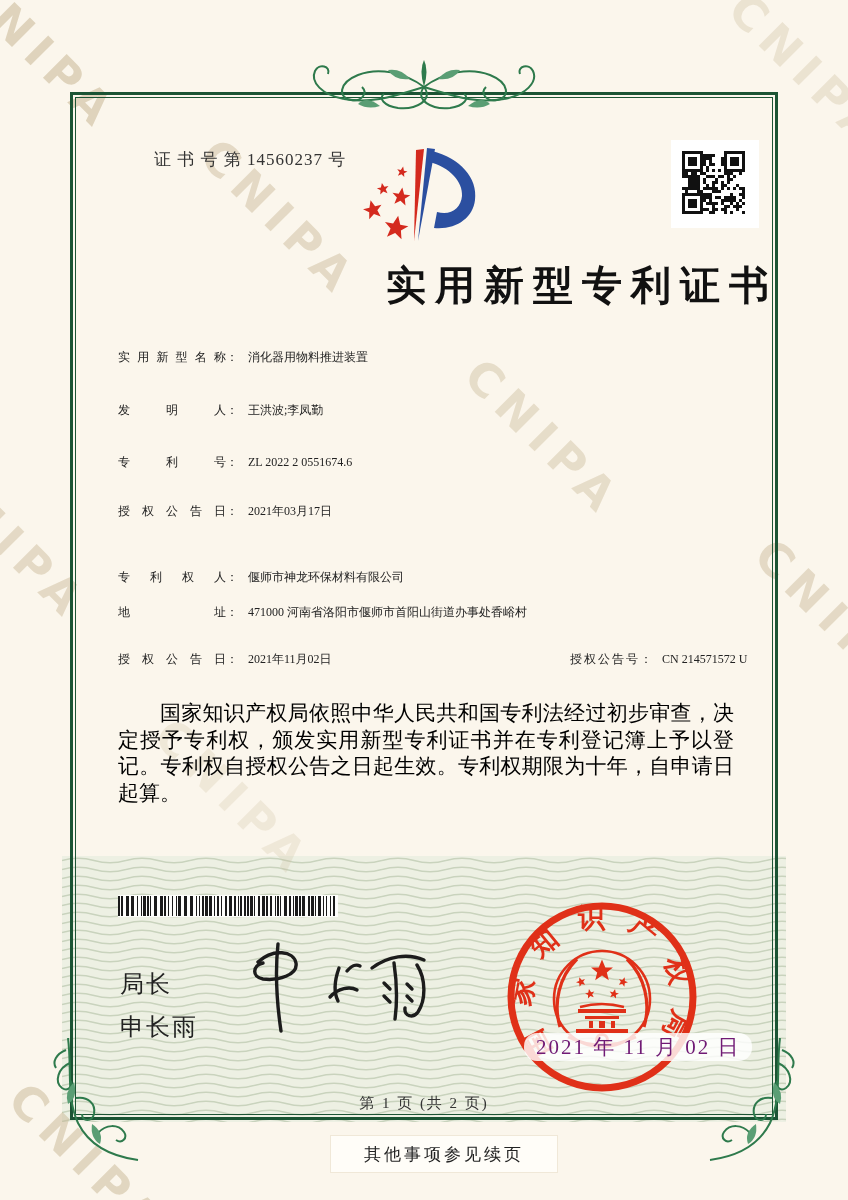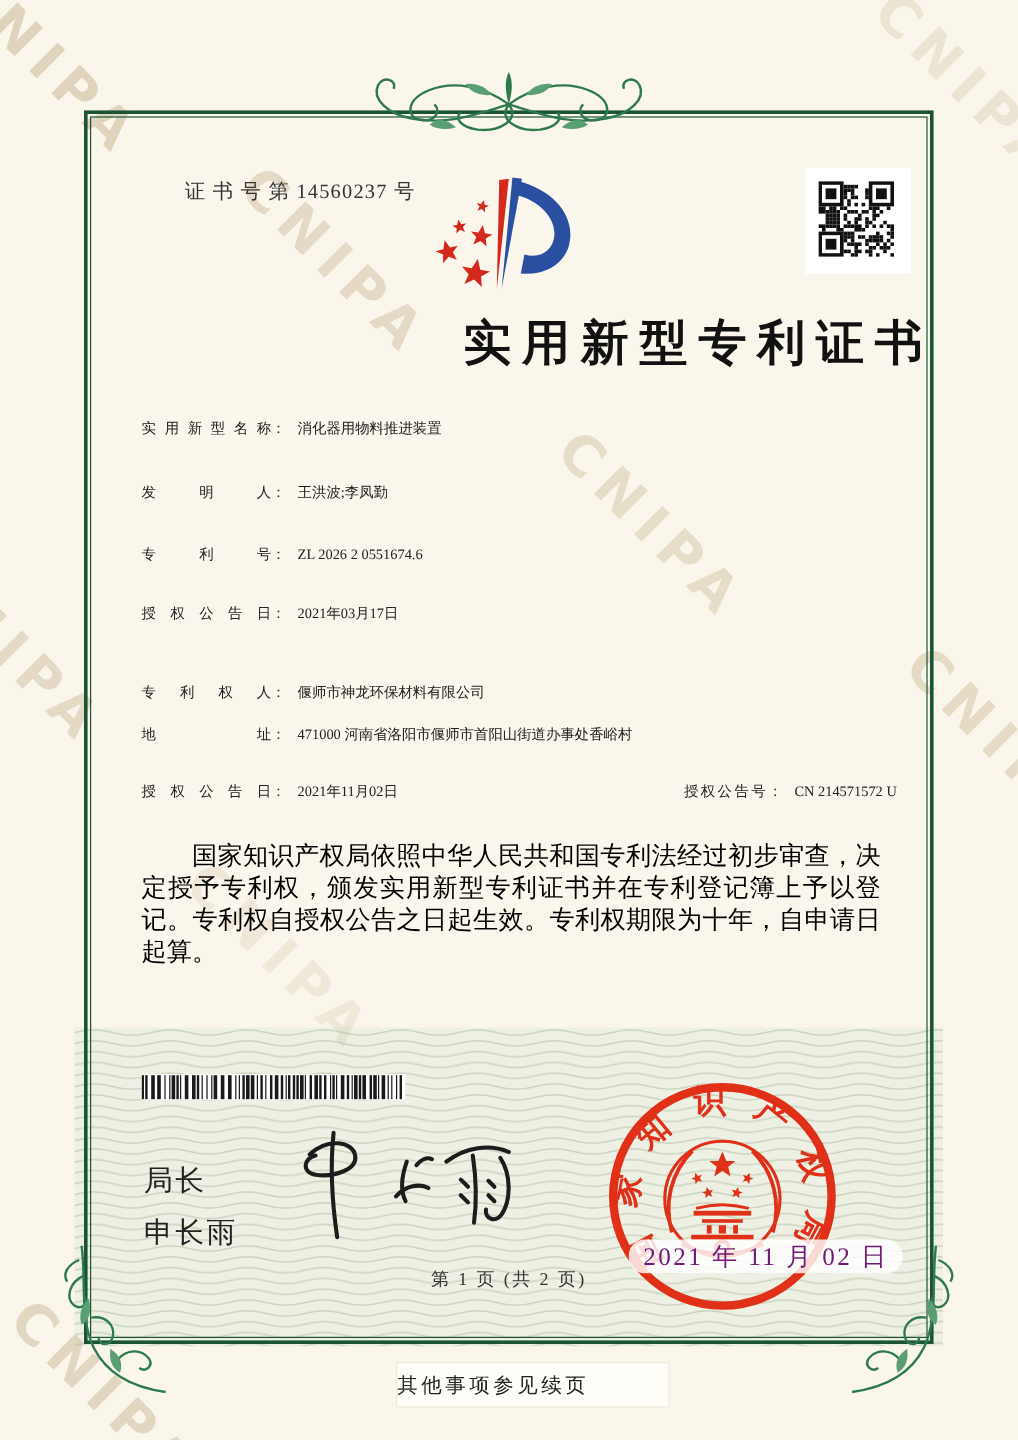--- a/index.html
+++ b/index.html
@@ -50,25 +50,25 @@
   #body-text p { text-indent:2em; }
   #barcode { left:118px; top:895px; z-index:10; }
   #officer { left:120px; top:968px; z-index:12; font-size:24px; color:#222; }
   #officer div { margin-bottom:11px; letter-spacing:2px; }
   #signature { left:238px; top:938px; z-index:14; }
   #seal { left:502px; top:897px; z-index:18; }
   #seal-date {
     left:524px; top:1033px; z-index:19; font-size:21px; color:#701a75;
     letter-spacing:2px; background:rgba(255,255,255,0.82); padding:0 12px; white-space:nowrap;border-radius:13px;
   }
-  #footer-page { left:70px; top:1057px; width:708px; z-index:10; text-align:center; font-size:15px; color:#333; letter-spacing:2px; }
+  #footer-page { left:70px; top:1094px; width:708px; z-index:10; text-align:center; font-size:15px; color:#333; letter-spacing:2px; }
   #cont-note {
     left:330px; top:1135px; width:228px; height:38px; z-index:10;
     background:#fffdf8; border:1px solid #f0e8d8;
-    line-height:38px; font-size:17px; color:#222; letter-spacing:3px;
+    text-align:center; line-height:38px; font-size:17px; color:#222; letter-spacing:3px;
   }
   .ornament { z-index:8; }
   #orn-top { left:272px; top:54px; }
   #orn-bl { left:48px; top:1038px; }
   #orn-br { left:700px; top:1038px; }
 </style>
 </head>
 <body>
 
 <span class="wm" style="left:-12px; top:-38px; opacity:.55">CNIPA</span>
@@ -325,21 +325,21 @@
 
 <div id="doc-title" class="abs">实用新型专利证书</div>
 
 <div class="row" style="top:349px">
   <span class="flabel">实用新型名称</span><span class="fcolon">：</span><span class="fvalue">消化器用物料推进装置</span>
 </div>
 <div class="row" style="top:402px">
   <span class="flabel">发明人</span><span class="fcolon">：</span><span class="fvalue">王洪波;李凤勤</span>
 </div>
 <div class="row" style="top:454px">
-  <span class="flabel">专利号</span><span class="fcolon">：</span><span class="fvalue">ZL 2026 2 0551674.6</span>
+  <span class="flabel">专利号</span><span class="fcolon">：</span><span class="fvalue">ZL 2022 2 0551674.6</span>
 </div>
 <div class="row" style="top:503px">
   <span class="flabel">授权公告日</span><span class="fcolon">：</span><span class="fvalue">2021年03月17日</span>
 </div>
 <div class="row" style="top:569px">
   <span class="flabel">专利权人</span><span class="fcolon">：</span><span class="fvalue">偃师市神龙环保材料有限公司</span>
 </div>
 <div class="row" style="top:604px">
   <span class="flabel">地址</span><span class="fcolon">：</span><span class="fvalue">471000 河南省洛阳市偃师市首阳山街道办事处香峪村</span>
 </div>

